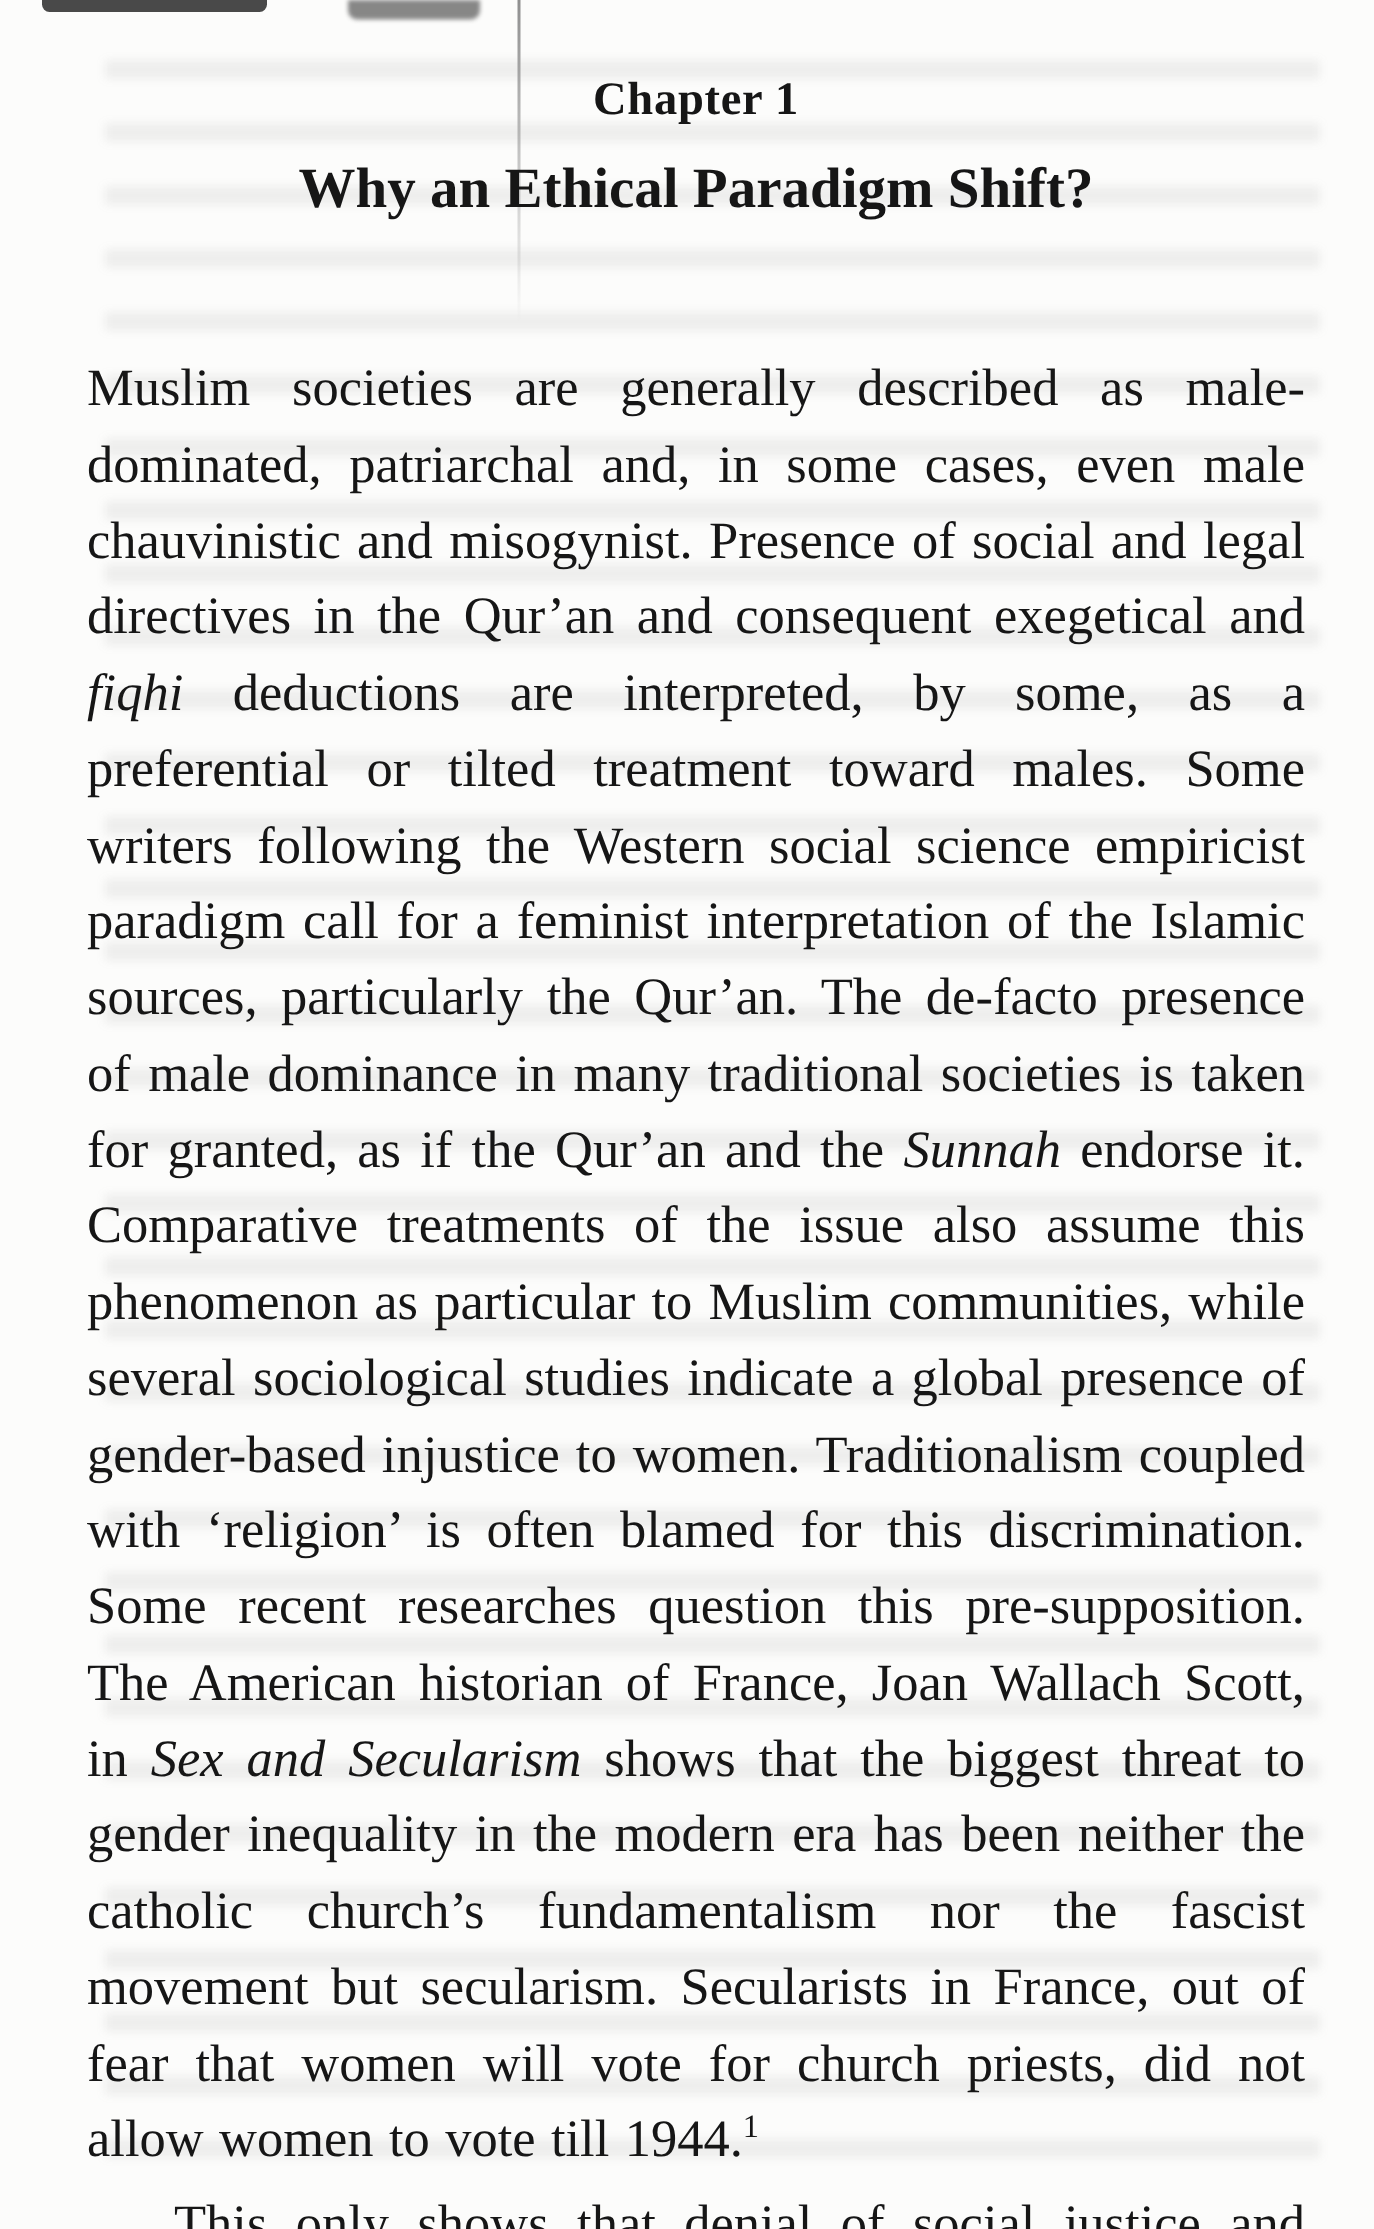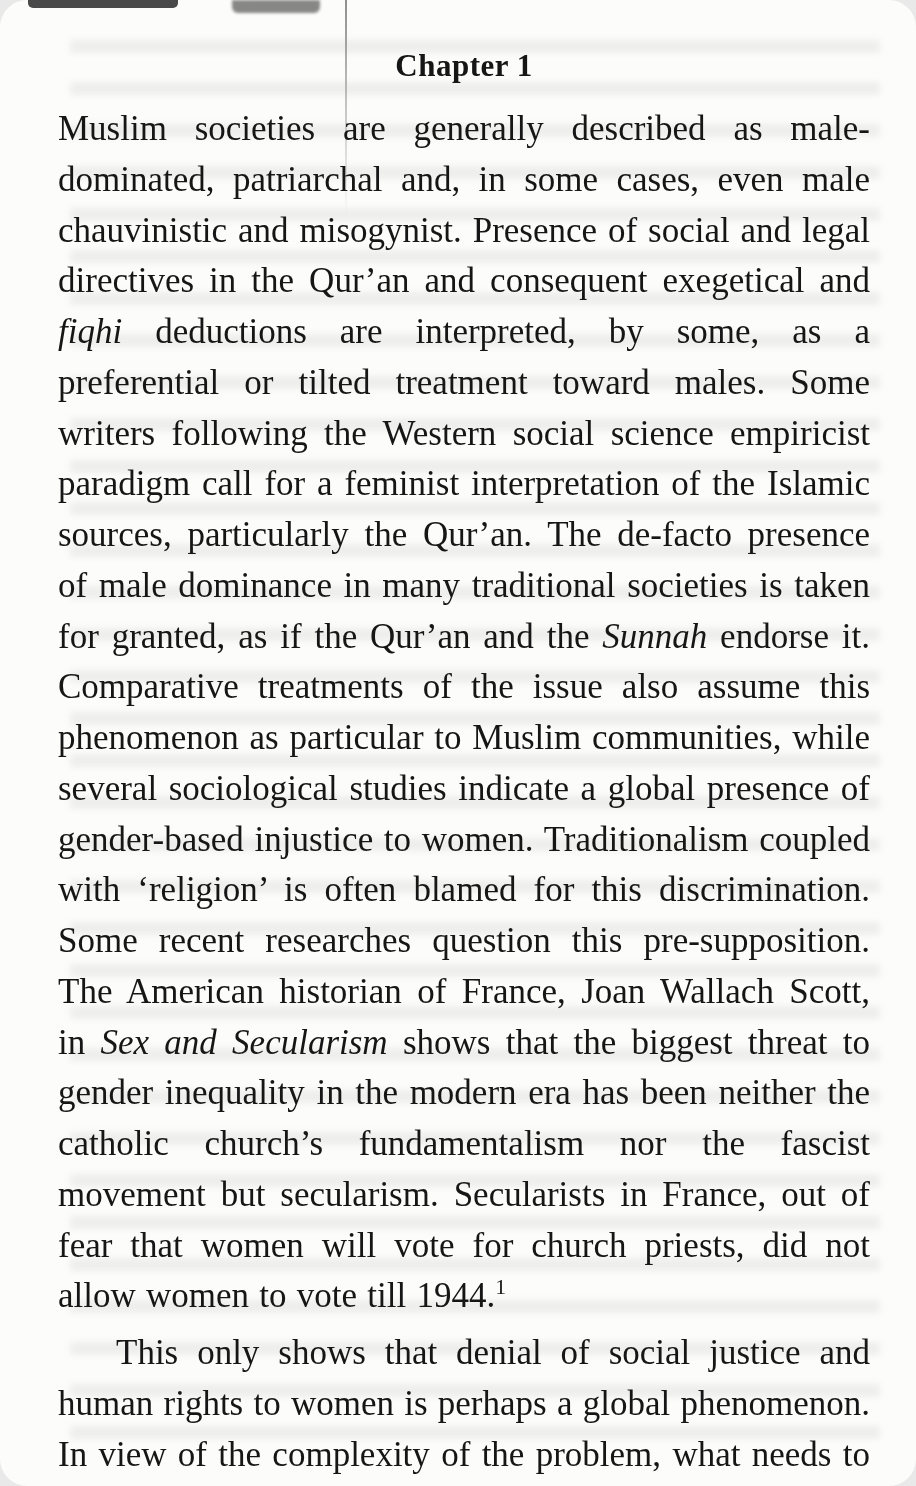--- a/index.html
+++ b/index.html
@@ -9,21 +9,20 @@
   }
   .page {
     position: relative;
     width: 916px;
     height: 1486px;
     background: #fcfcfb;
     color: #161616;
     font-family: "Liberation Serif", serif;
     overflow: hidden;
     box-sizing: border-box;
-    border-radius: 27px;
   }
   
   .ghost-bleed {
     position: absolute;
     left: 70px;
     right: 36px;
     top: 40px;
     height: 1400px;
     background: repeating-linear-gradient(
       to bottom,
@@ -113,19 +112,20 @@
 
   <div class="ghost-bleed"></div>
   <div class="crease"></div>
   <div class="edge-mark-1"></div>
   <div class="edge-mark-2"></div>
 
   <div class="content">
 
     <h2 class="chapter-label">Chapter 1</h2>
 
+    <h1 class="chapter-title">Why an Ethical Paradigm Shift?</h1>
 
     <p class="para"><span>Muslim societies are generally described as male-dominated, patriarchal and, in some cases, even male chauvinistic and misogynist. Presence of social and legal directives in the Qur’an and consequent exegetical and </span><em class="run-italic">fiqhi</em><span> deductions are interpreted, by some, as a preferential or tilted treatment toward males. Some writers following the Western social science empiricist paradigm call for a feminist interpretation of the Islamic sources, particularly the Qur’an. The de-facto presence of male dominance in many traditional societies is taken for granted, as if the Qur’an and the </span><em class="run-italic">Sunnah</em><span> endorse it. Comparative treatments of the issue also assume this phenomenon as particular to Muslim communities, while several sociological studies indicate a global presence of gender-based injustice to women. Traditionalism coupled with ‘religion’ is often blamed for this discrimination. Some recent researches question this pre-supposition. The American historian of France, Joan Wallach Scott, in </span><em class="run-italic">Sex and Secularism</em><span> shows that the biggest threat to gender inequality in the modern era has been neither the catholic church’s fundamentalism nor the fascist movement but secularism. Secularists in France, out of fear that women will vote for church priests, did not allow women to vote till 1944.</span><sup class="footnote">1</sup></p>
 
     <p class="para indent"><span>This only shows that denial of social justice and human rights to women is perhaps a global phenomenon. In view of the complexity of the problem, what needs to be kept in front is that restoration of certain legal, political, and social rights of women and acceptance of certain general principles, for example, gender equality and equal opportunity in employment, right to divorce, allocation of seats in parliament and so forth alone cannot be enough to change social behavior</span></p>
 
   </div>
 </div>
 
 </body></html>

